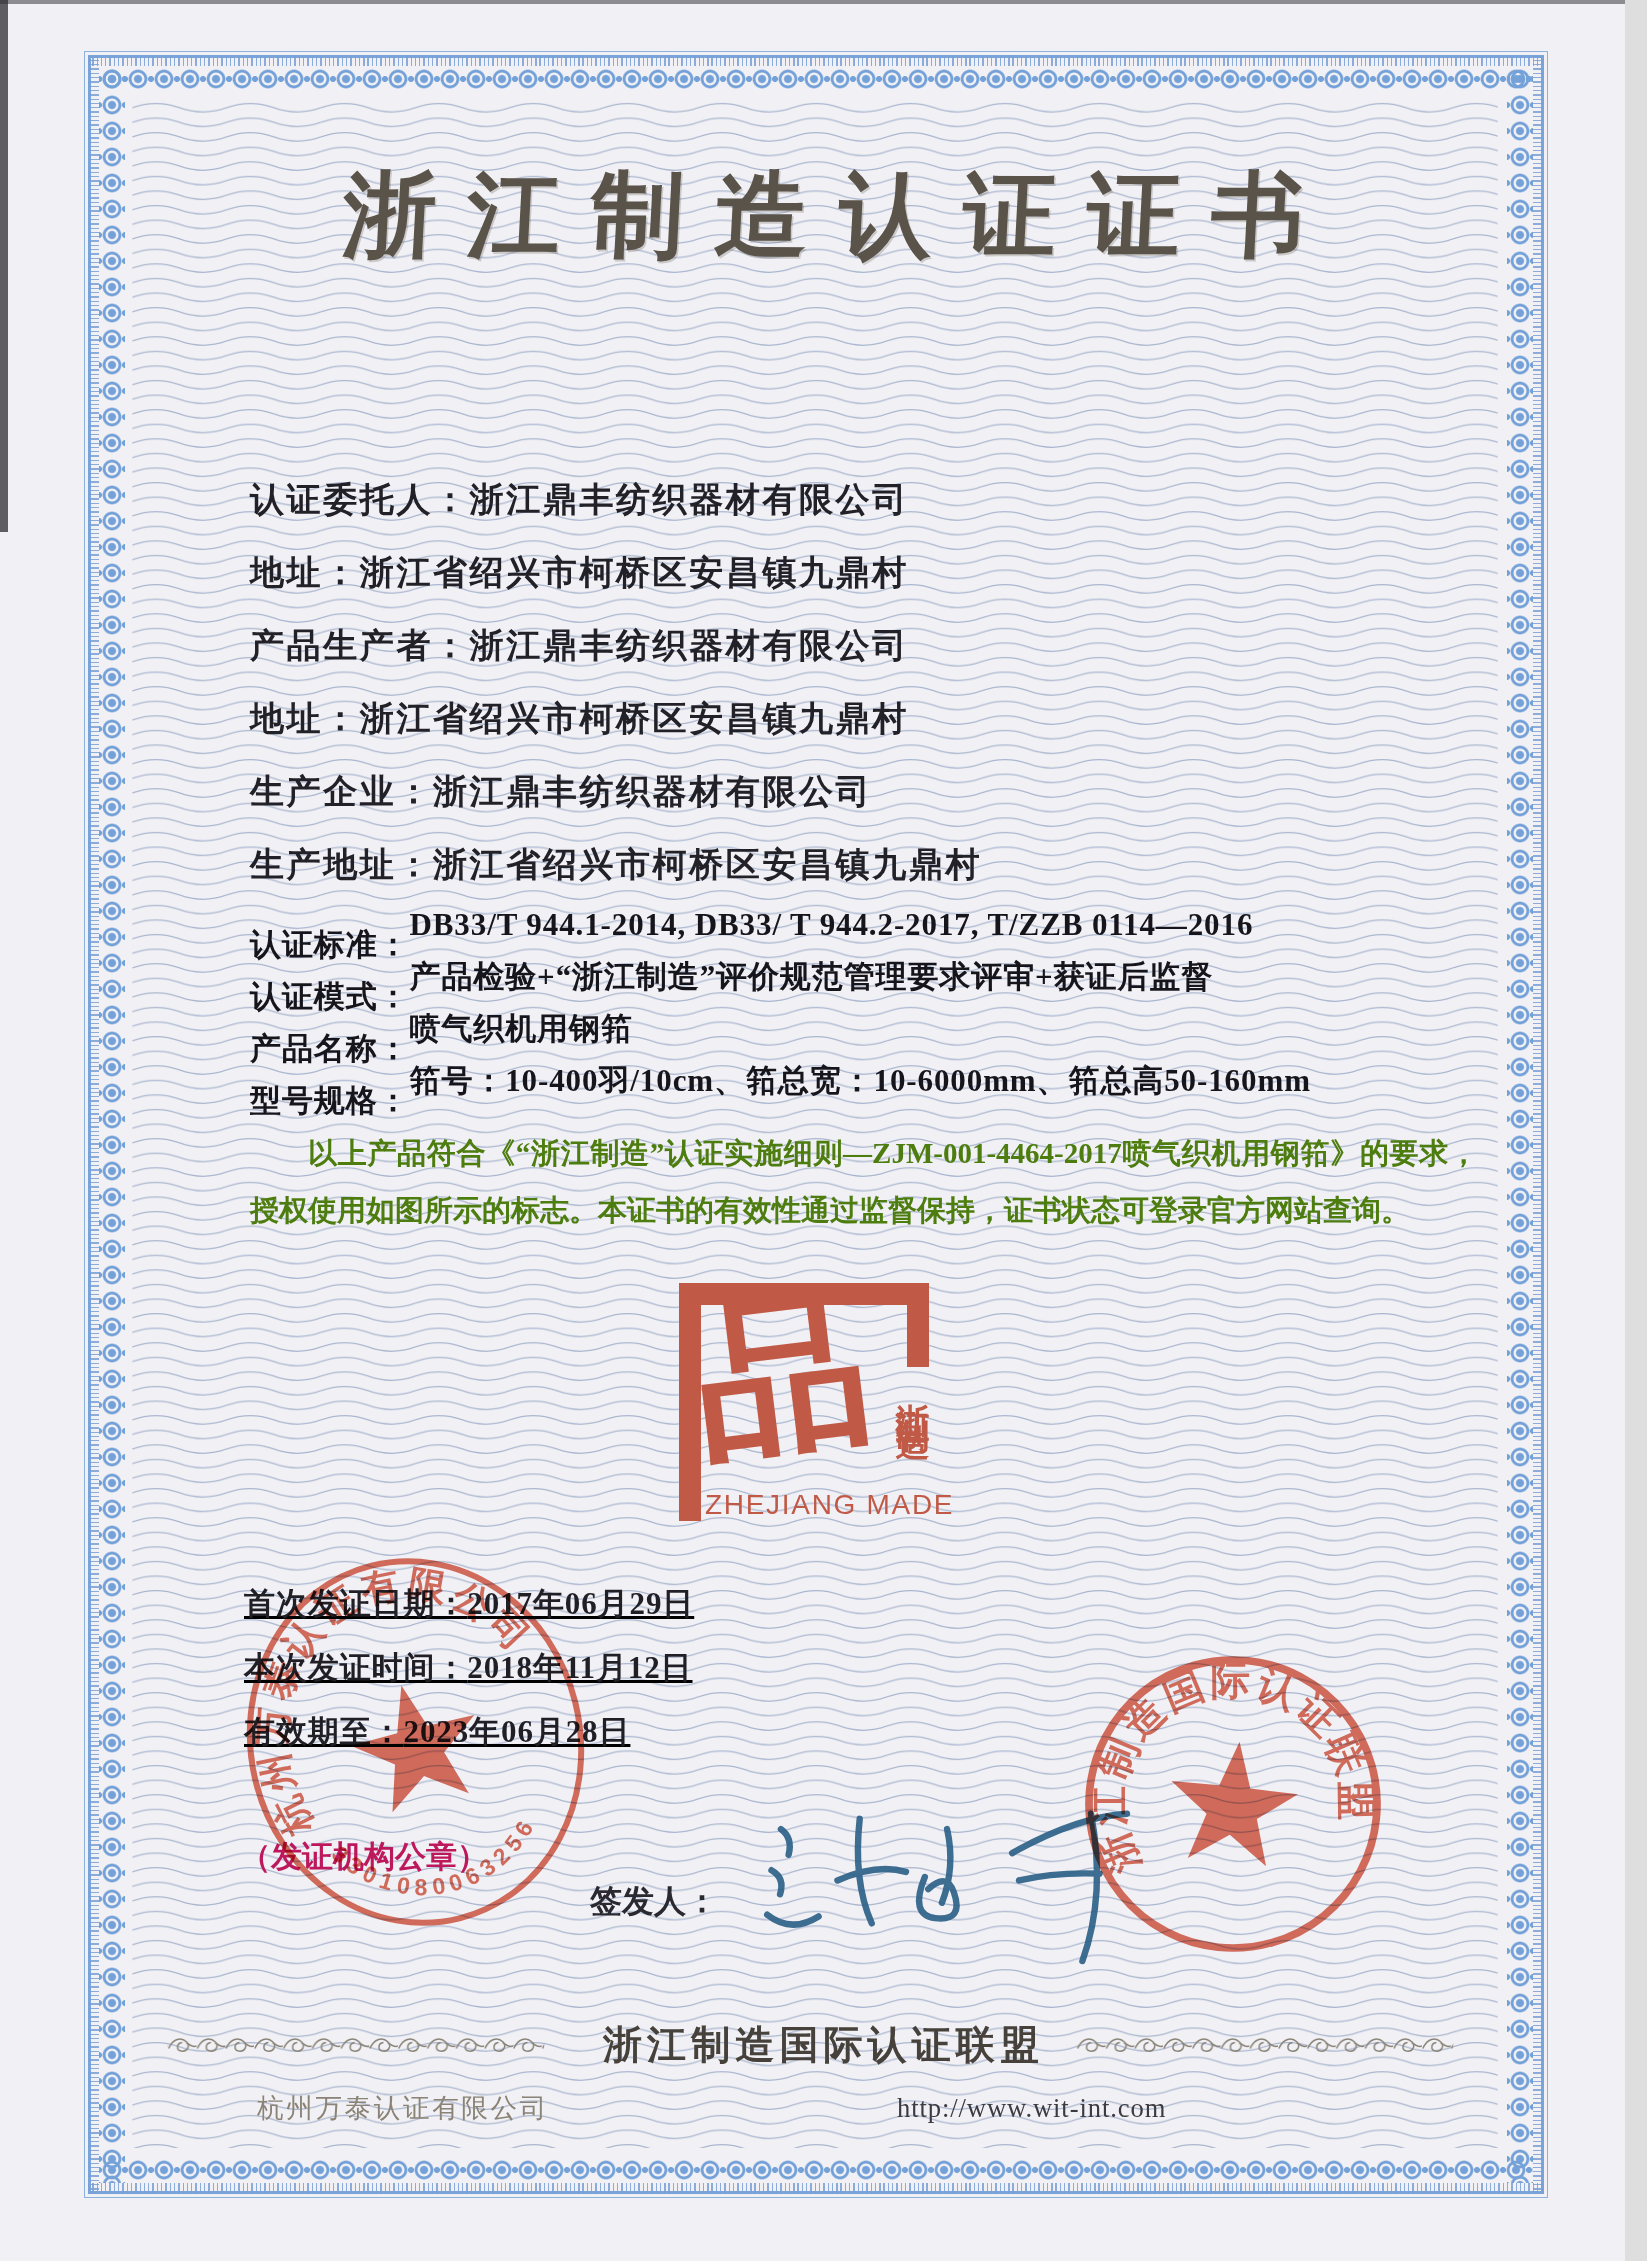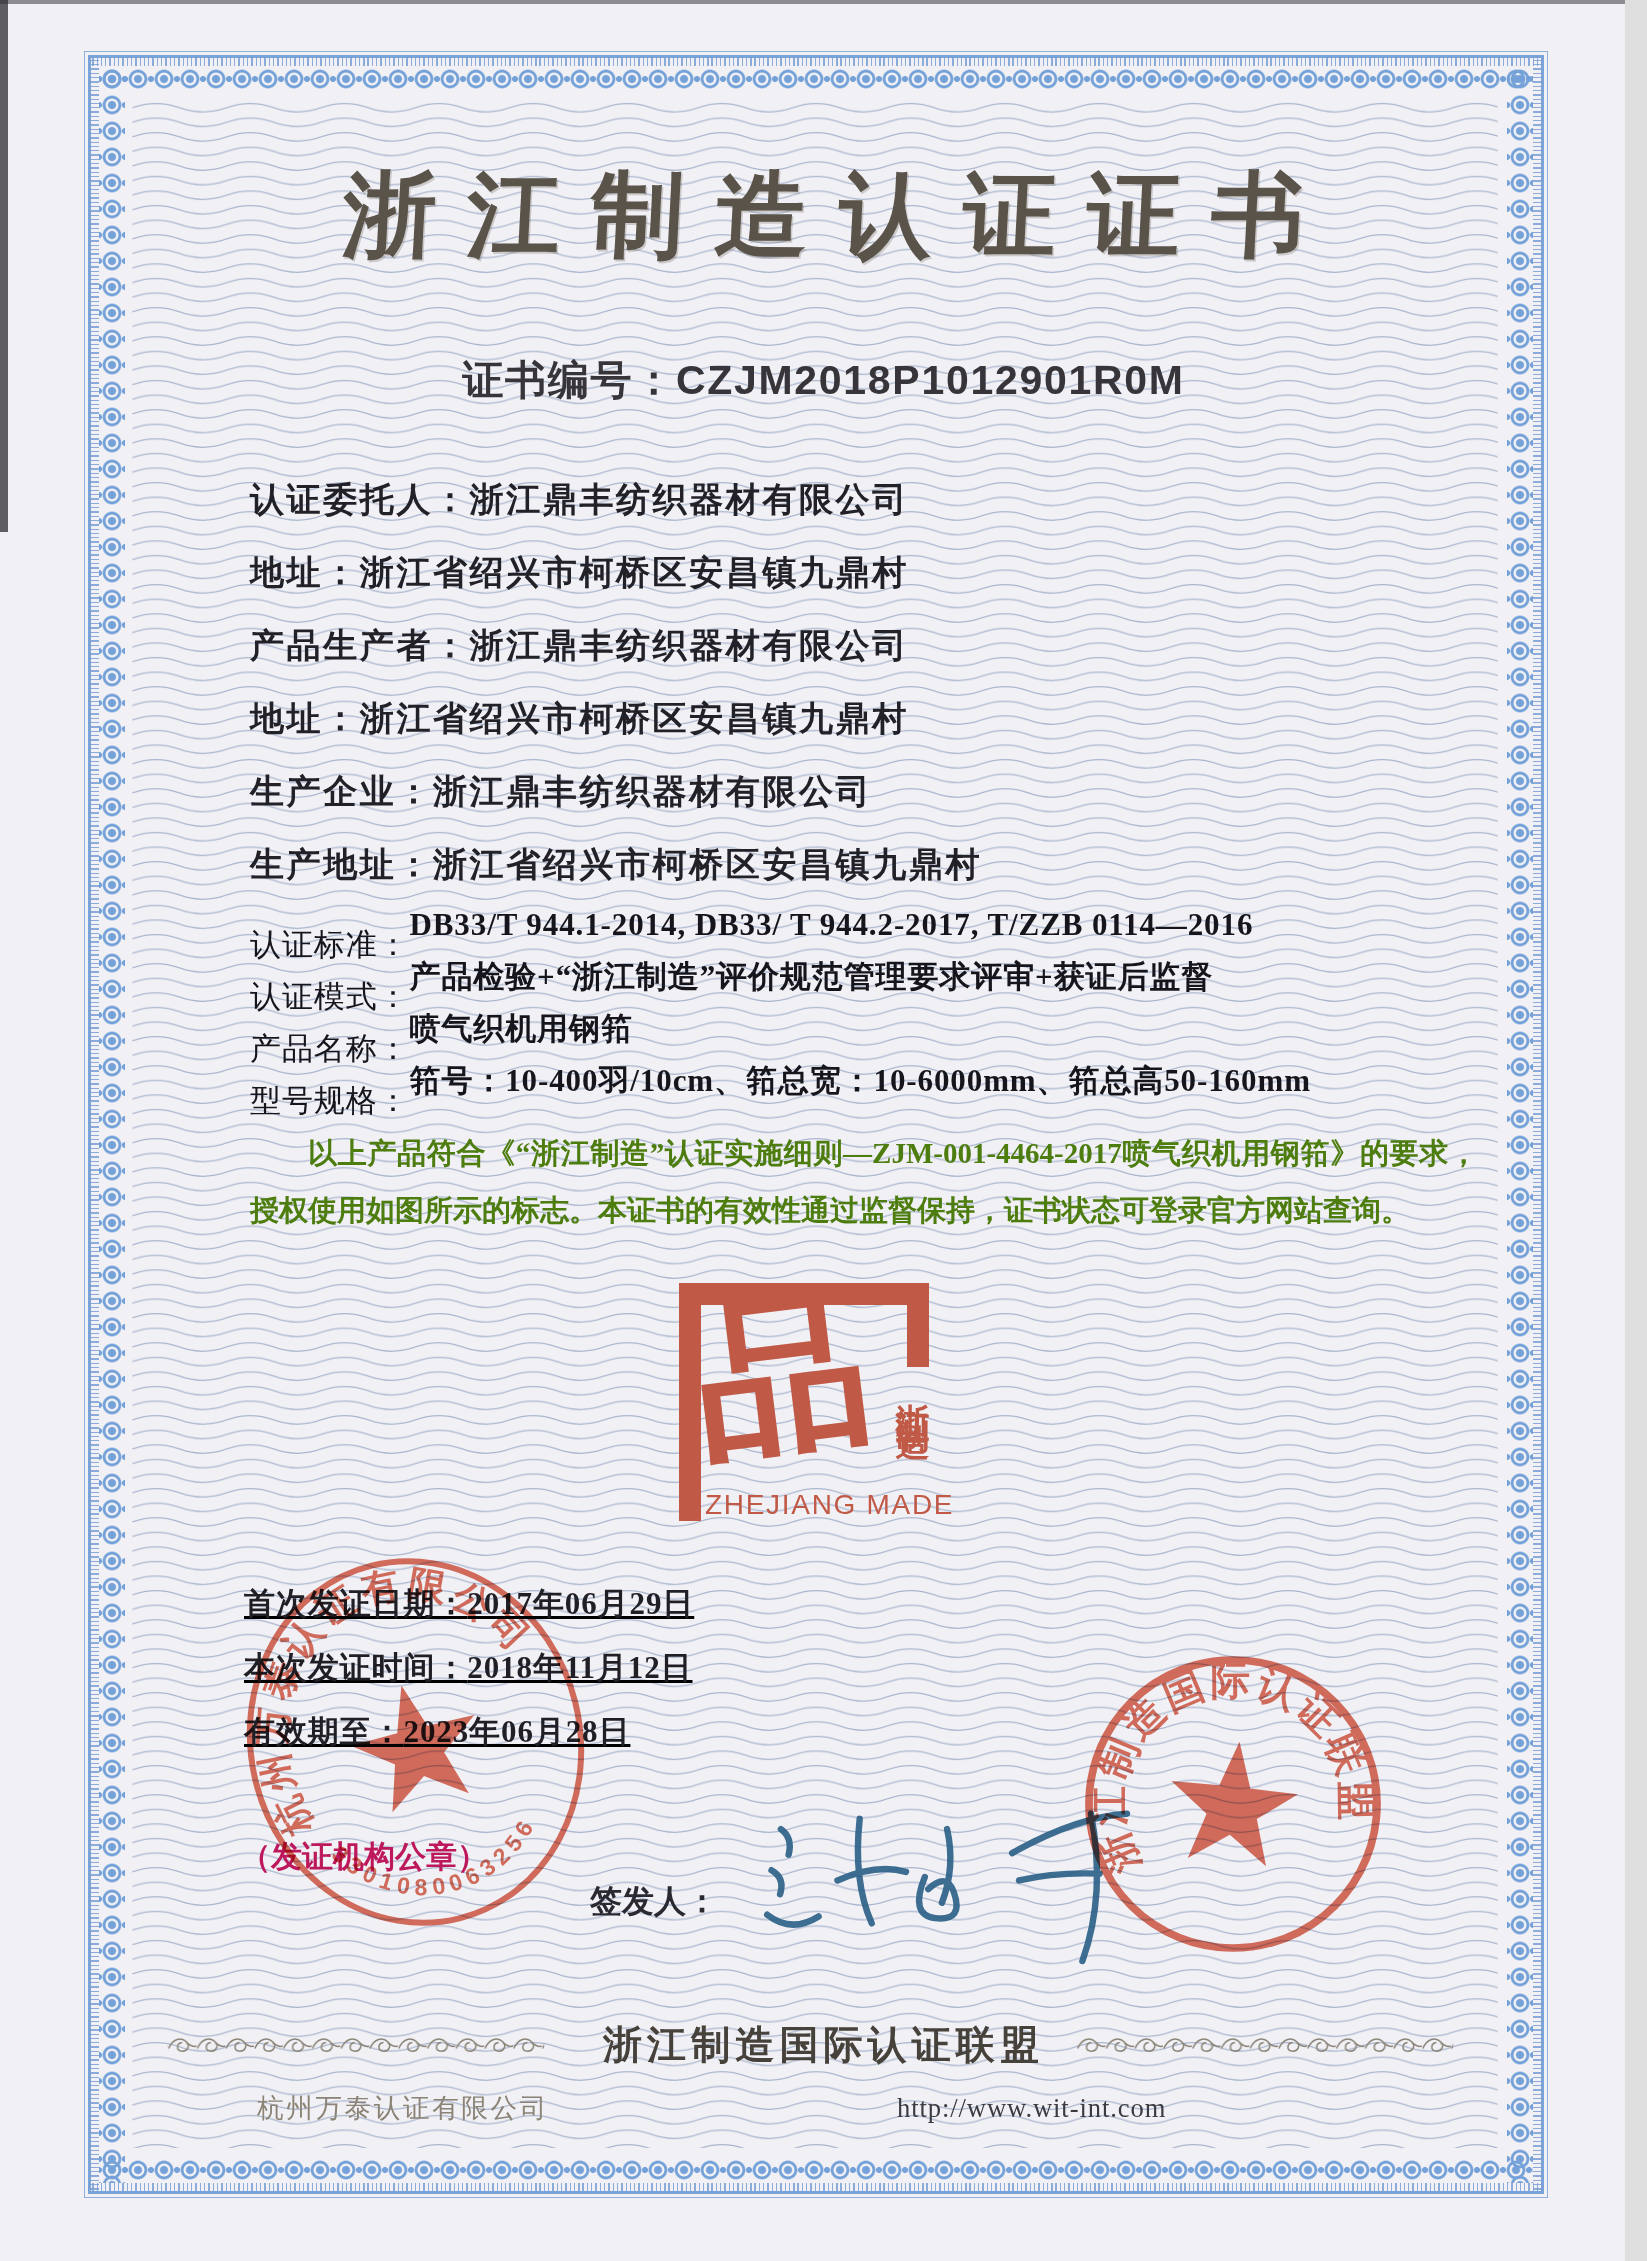--- a/index.html
+++ b/index.html
@@ -50,21 +50,21 @@
     font-family:"Liberation Sans","DejaVu Sans",sans-serif;
     font-size:41px;font-weight:700;color:#37353a;letter-spacing:1.7px;
   }
   .fields{position:absolute;left:250px;top:463px;width:1244px;}
   .fields .row{height:73px;display:flex;align-items:center;
     font-family:"Liberation Sans","DejaVu Sans",sans-serif;
     font-size:34px;font-weight:700;color:#232128;letter-spacing:2.6px;}
   .specs{position:absolute;left:250px;top:899px;width:1252px;}
   .specs .row{height:52px;display:flex;align-items:center;
     font-size:31px;color:#17151c;letter-spacing:0.9px;}
-  .specs .lbl{font-weight:400;margin-top:40px;}
+  .specs .lbl{font-weight:700;margin-top:40px;}
   .specs .val{font-weight:600;}
   .statement{
     position:absolute;left:250px;top:1125px;width:1228px;
     font-size:29px;line-height:57px;color:#4d7c0f;text-align:justify;
     text-indent:2em;font-weight:600;margin:0;
   }
 
   
   .logo{position:absolute;left:679px;top:1283px;width:250px;height:238px;}
   .logo .bar-l{position:absolute;left:0;top:0;width:22px;height:238px;background:#c05a46;}
@@ -136,21 +136,20 @@
       <div class="orn b"></div>
       <div class="orn l"></div>
       <div class="orn r"></div>
     </div>
   </div>
   <svg class="waves" viewBox="0 0 1592 2388" width="1366" height="2048">
     <rect width="100%" height="100%" fill="url(#wavepat)"></rect>
   </svg>
 
   <div class="title">浙江制造认证证书</div>
-  <div class="certno">证书编号：CZJM2018P1012901R0M</div>
 
   <div class="fields">
     <div class="row">
         <span>认证委托人：</span>
         <span>浙江鼎丰纺织器材有限公司</span>
       </div>
     <div class="row">
         <span>地址：</span>
         <span>浙江省绍兴市柯桥区安昌镇九鼎村</span>
       </div>

